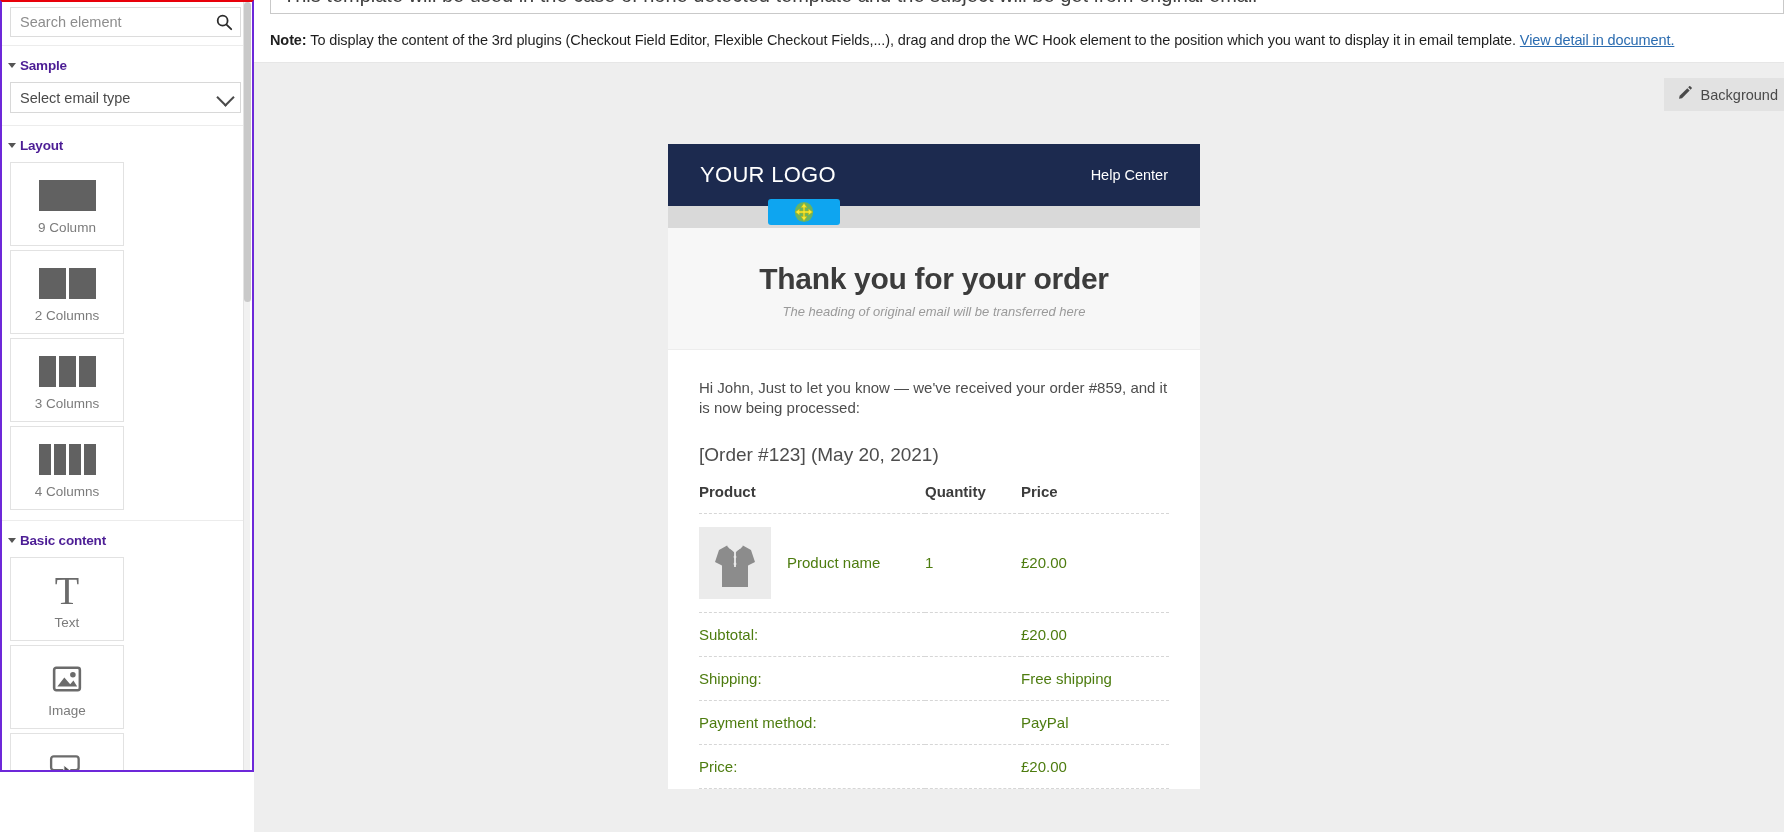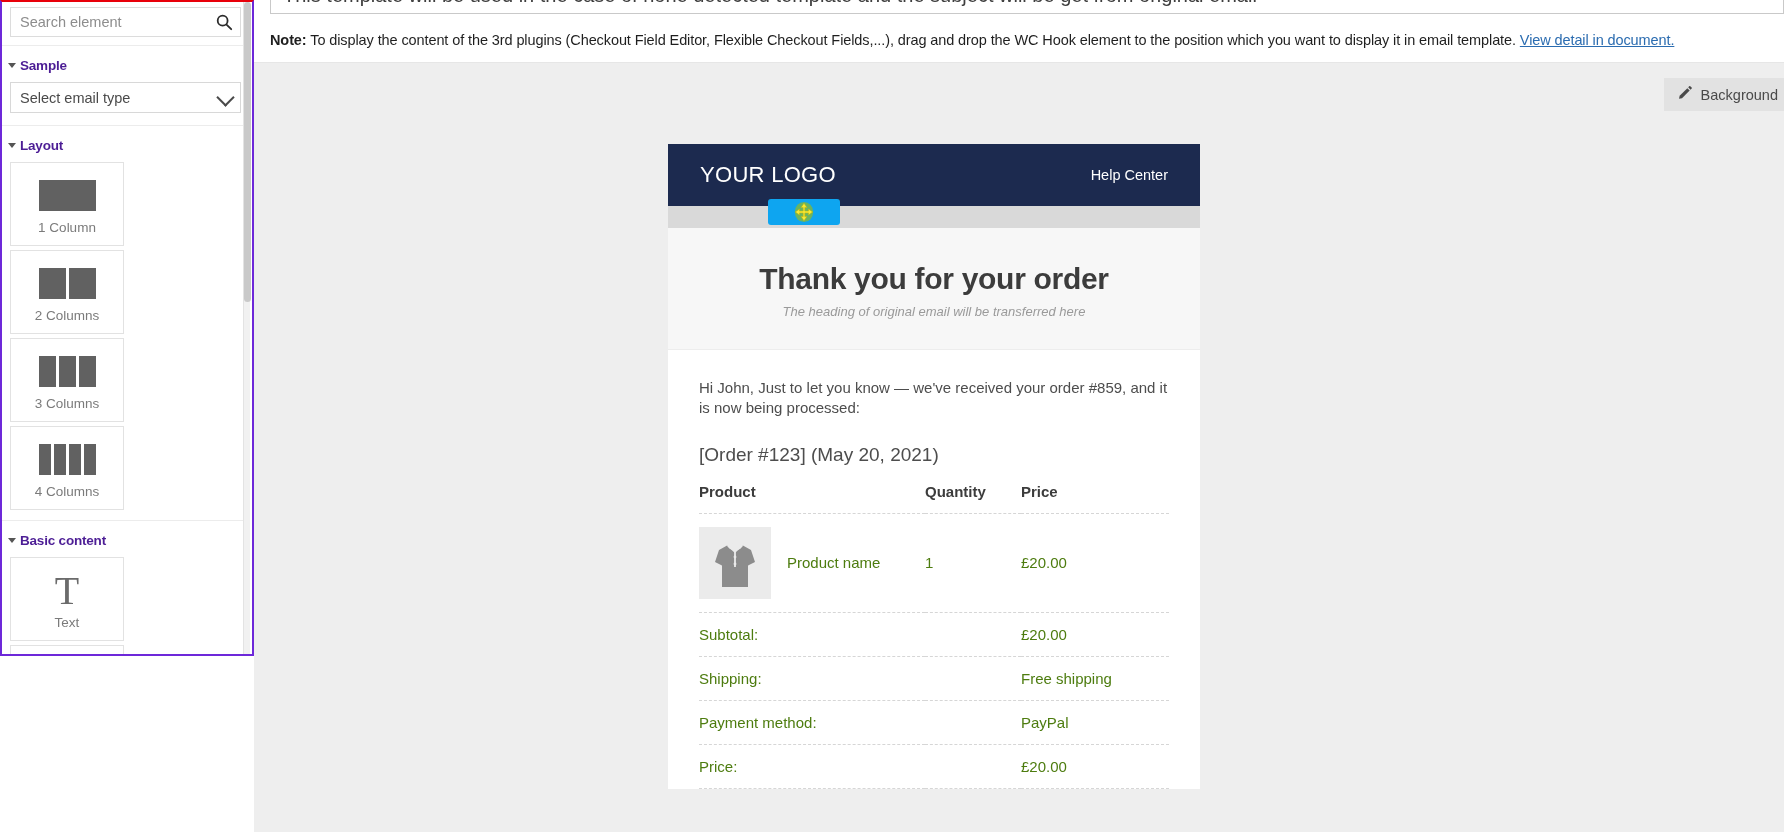--- a/index.html
+++ b/index.html
@@ -11,21 +11,21 @@
   }
   #root {
     position: relative;
     width: 1784px; height: 832px;
     display: flex;
   }
 
   
   #sidebar {
     position: relative;
-    width: 254px; height: 656px;
+    width: 254px; height: 772px;
     background: #ffffff;
     border: 2px solid #6d28d9;
     border-top: 2px solid #e8000a;
     flex: 0 0 254px;
     overflow: hidden;
   }
   .sb-inner {
     position: absolute;
     left: 0; top: 0;
     width: 247px; height: 100%;
@@ -340,21 +340,21 @@
       <div class="sec-head">
         <span class="caret"></span>
         <span class="sec-title">Layout</span>
       </div>
 
       <div class="grid">
         <div class="tile">
           <div class="tile-icon">
             <span class="colblock" style="width:57px;height:31px"></span>
           </div>
-          <div class="tile-label">1 Column</div>
+          <div class="tile-label">9 Column</div>
         </div>
         <div class="tile">
           <div class="tile-icon">
             <span class="colblock" style="width:27px;height:31px;margin-right:3px"></span>
             <span class="colblock" style="width:27px;height:31px"></span>
           </div>
           <div class="tile-label">2 Columns</div>
         </div>
         <div class="tile">
           <div class="tile-icon">

